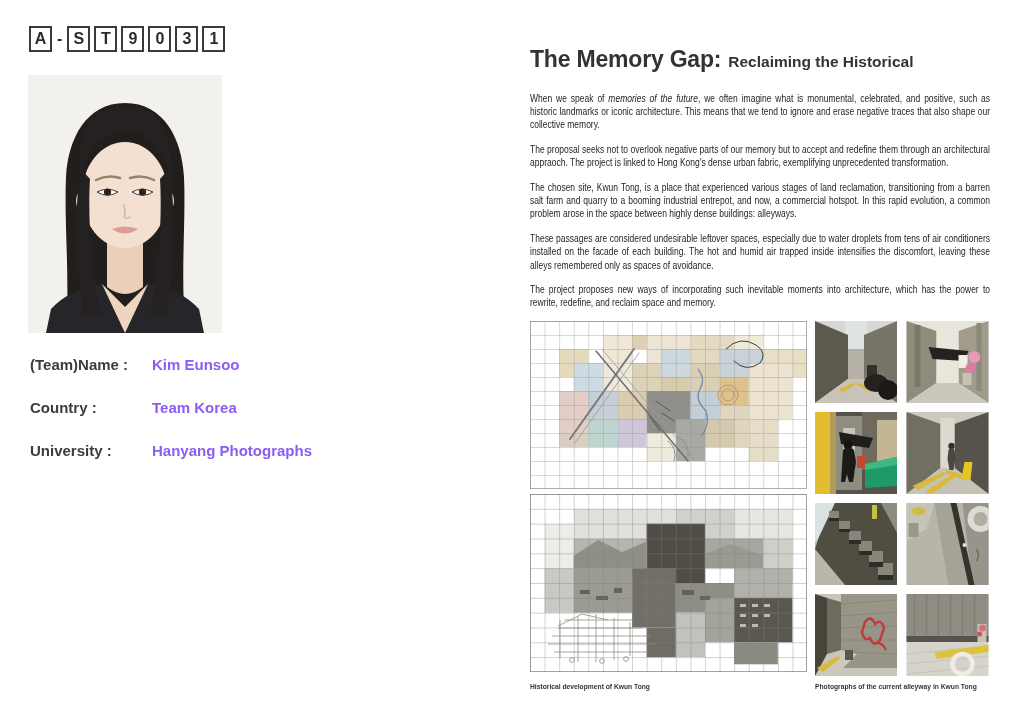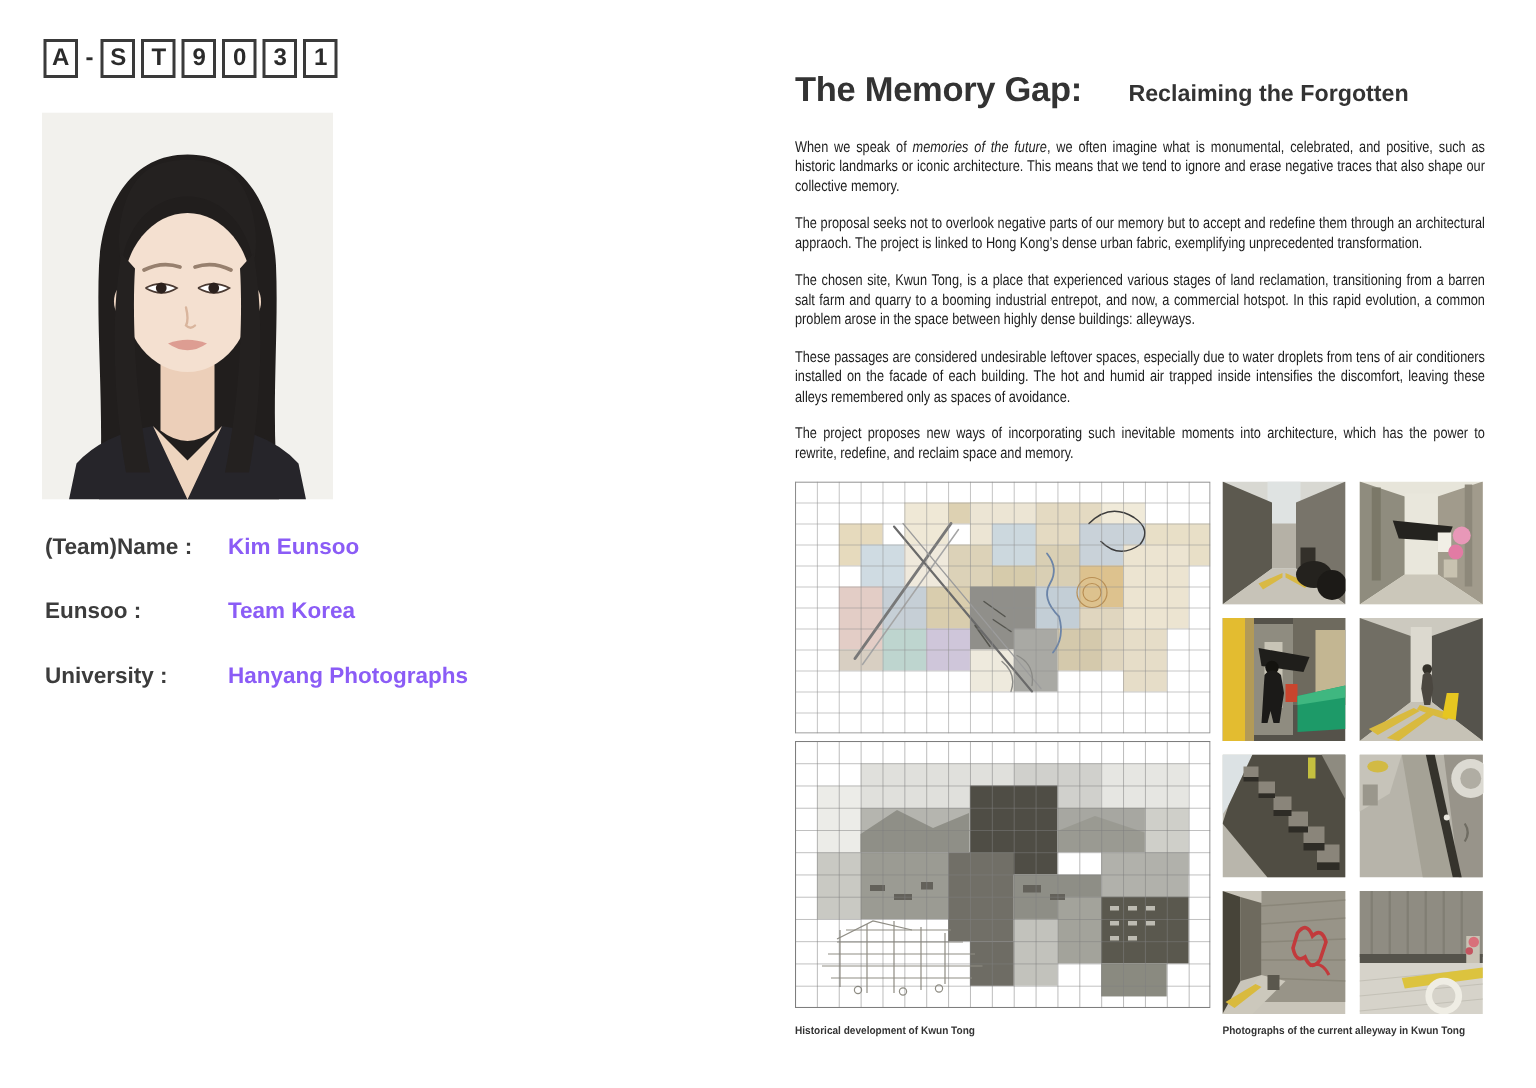--- a/index.html
+++ b/index.html
@@ -17,21 +17,21 @@
   .portrait { left:28px; top:75px; width:194px; height:258px; }
   .portrait svg { display:block; }
 
   
   .info { left:30px; top:356px; font-size:15px; color:#3c3c3c;font-weight:bold; }
   .info-row { display:flex; margin-bottom:26px; }
   .info-label { width:122px; }
   .info-value { color:#8b5cf6; }
 
   
-  .title { left:530px; top:46px; width:462px; color:#333; display:flex; align-items:baseline;gap:24px; }
+  .title { left:530px; top:46px; width:462px; color:#333; display:flex; align-items:baseline; }
   .title-main { font-size:23px; font-weight:bold; letter-spacing:-0.2px; }
   .title-sub { font-size:15.5px; font-weight:bold; margin-left:7px; }
   .paras { left:530px; top:92px; width:563px; transform:scaleX(0.817); transform-origin:0 0; }
   .paras p { font-size:10.4px; line-height:13.2px; text-align:justify; color:#1e1e1e; margin-bottom:11.5px; }
 
   
   .collage1 { left:530px; top:321px; }
   .collage2 { left:530px; top:494px; }
   .photos { left:815px; top:321px; width:174px; display:grid; grid-template-columns:82px 83px; gap:9px; }
   .photos svg { display:block; }
@@ -89,32 +89,32 @@
     <path d="M141 94 C148 132 147 190 138 240 L122 240 C132 190 134 136 132 104 Z" fill="#242120"></path>
   </svg>
 </div>
 
 <div class="abs info">
   <div class="info-row">
     <span class="info-label">(Team)Name :</span>
     <span class="info-value">Kim Eunsoo</span>
   </div>
   <div class="info-row">
-    <span class="info-label">Eunsoo :</span>
+    <span class="info-label">Country :</span>
     <span class="info-value">Team Korea</span>
   </div>
   <div class="info-row">
     <span class="info-label">University :</span>
     <span class="info-value">Hanyang Photographs</span>
   </div>
 </div>
 
 <div class="abs title">
   <span class="title-main">The Memory Gap:</span>
-  <span class="title-sub">Reclaiming the Forgotten</span>
+  <span class="title-sub">Reclaiming the Historical</span>
 </div>
 
 <div class="abs paras">
   <p><span>When we speak of </span><i>memories of the future</i><span>, we often imagine what is monumental, celebrated, and positive, such as historic landmarks or iconic architecture. This means that we tend to ignore and erase negative traces that also shape our collective memory.</span></p>
   <p>The proposal seeks not to overlook negative parts of our memory but to accept and redefine them through an architectural appraoch. The project is linked to Hong Kong’s dense urban fabric, exemplifying unprecedented transformation.</p>
   <p>The chosen site, Kwun Tong, is a place that experienced various stages of land reclamation, transitioning from a barren salt farm and quarry to a booming industrial entrepot, and now, a commercial hotspot. In this rapid evolution, a common problem arose in the space between highly dense buildings: alleyways.</p>
   <p>These passages are considered undesirable leftover spaces, especially due to water droplets from tens of air conditioners installed on the facade of each building. The hot and humid air trapped inside intensifies the discomfort, leaving these alleys remembered only as spaces of avoidance.</p>
   <p>The project proposes new ways of incorporating such inevitable moments into architecture, which has the power to rewrite, redefine, and reclaim space and memory.</p>
 </div>
 

